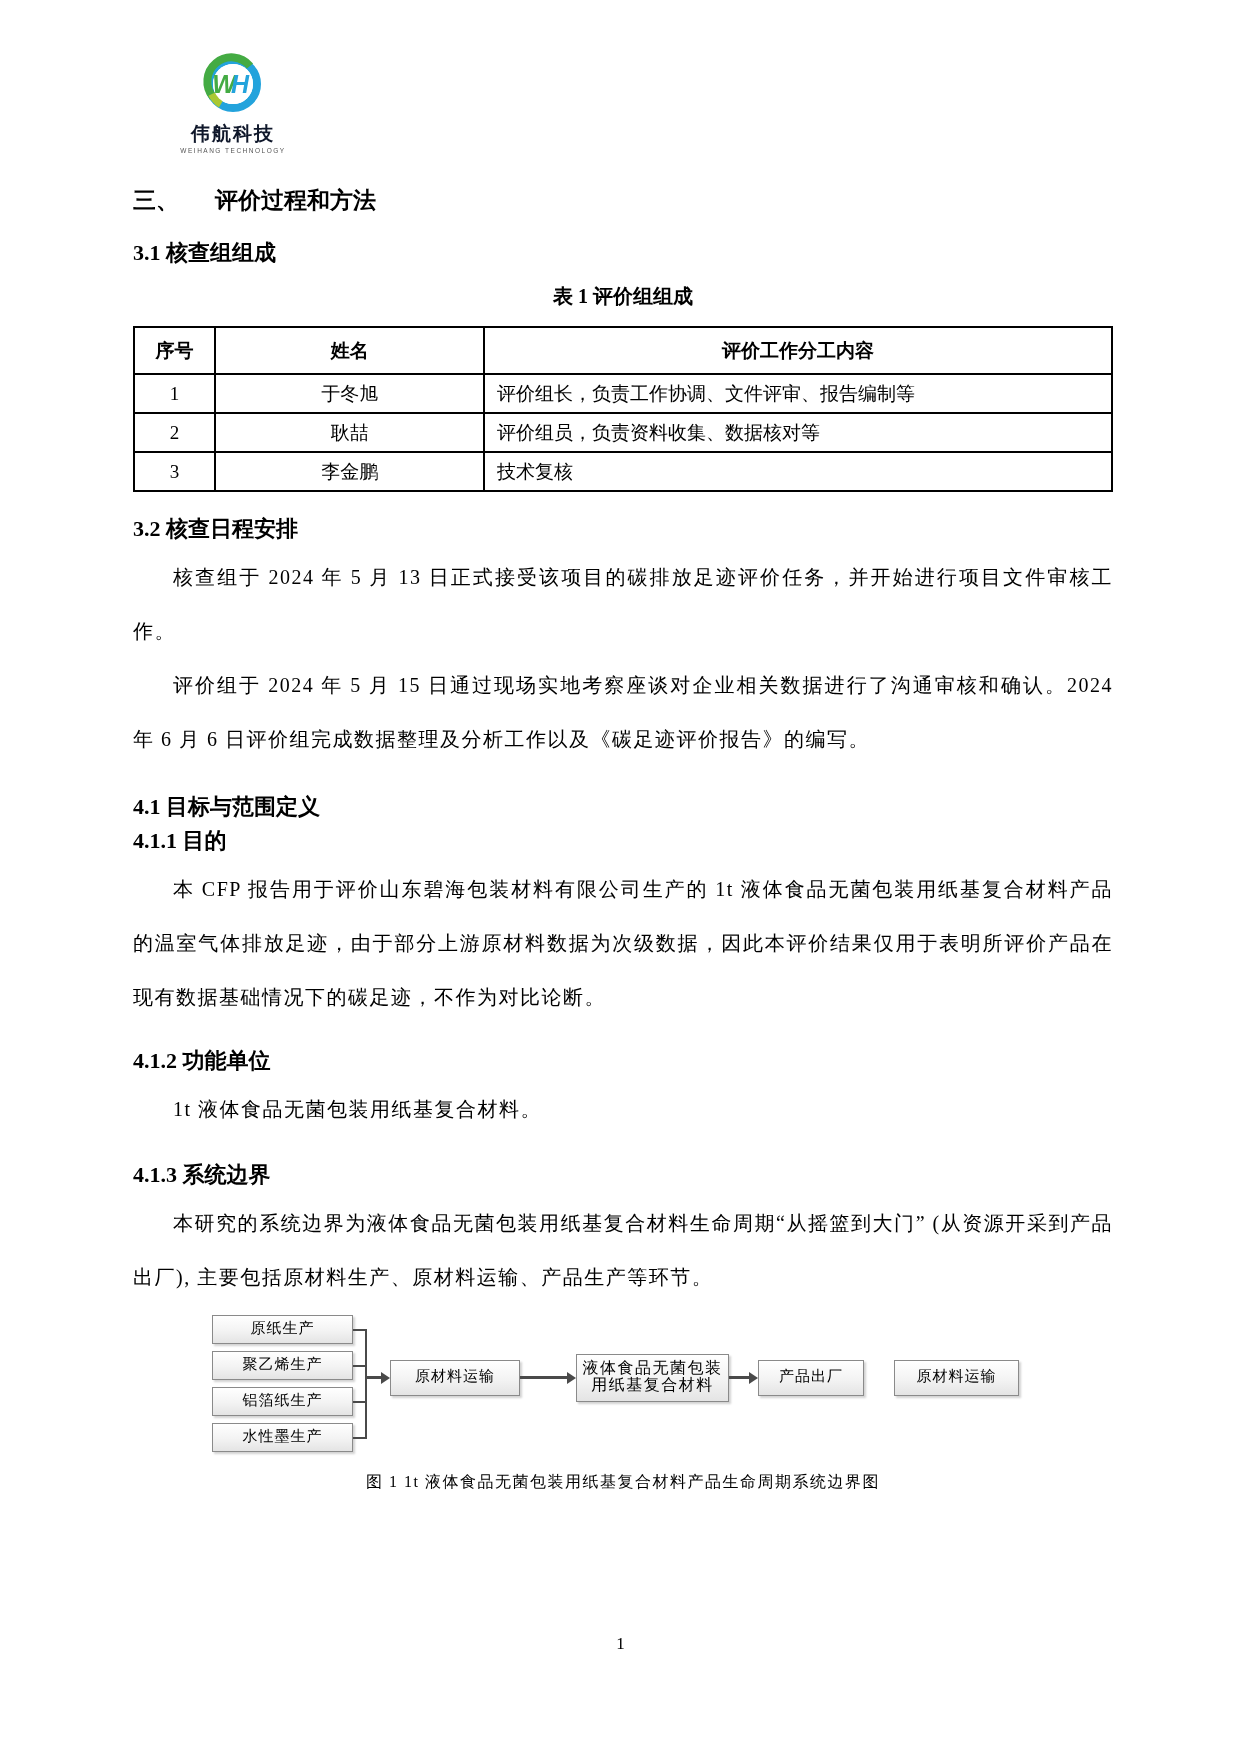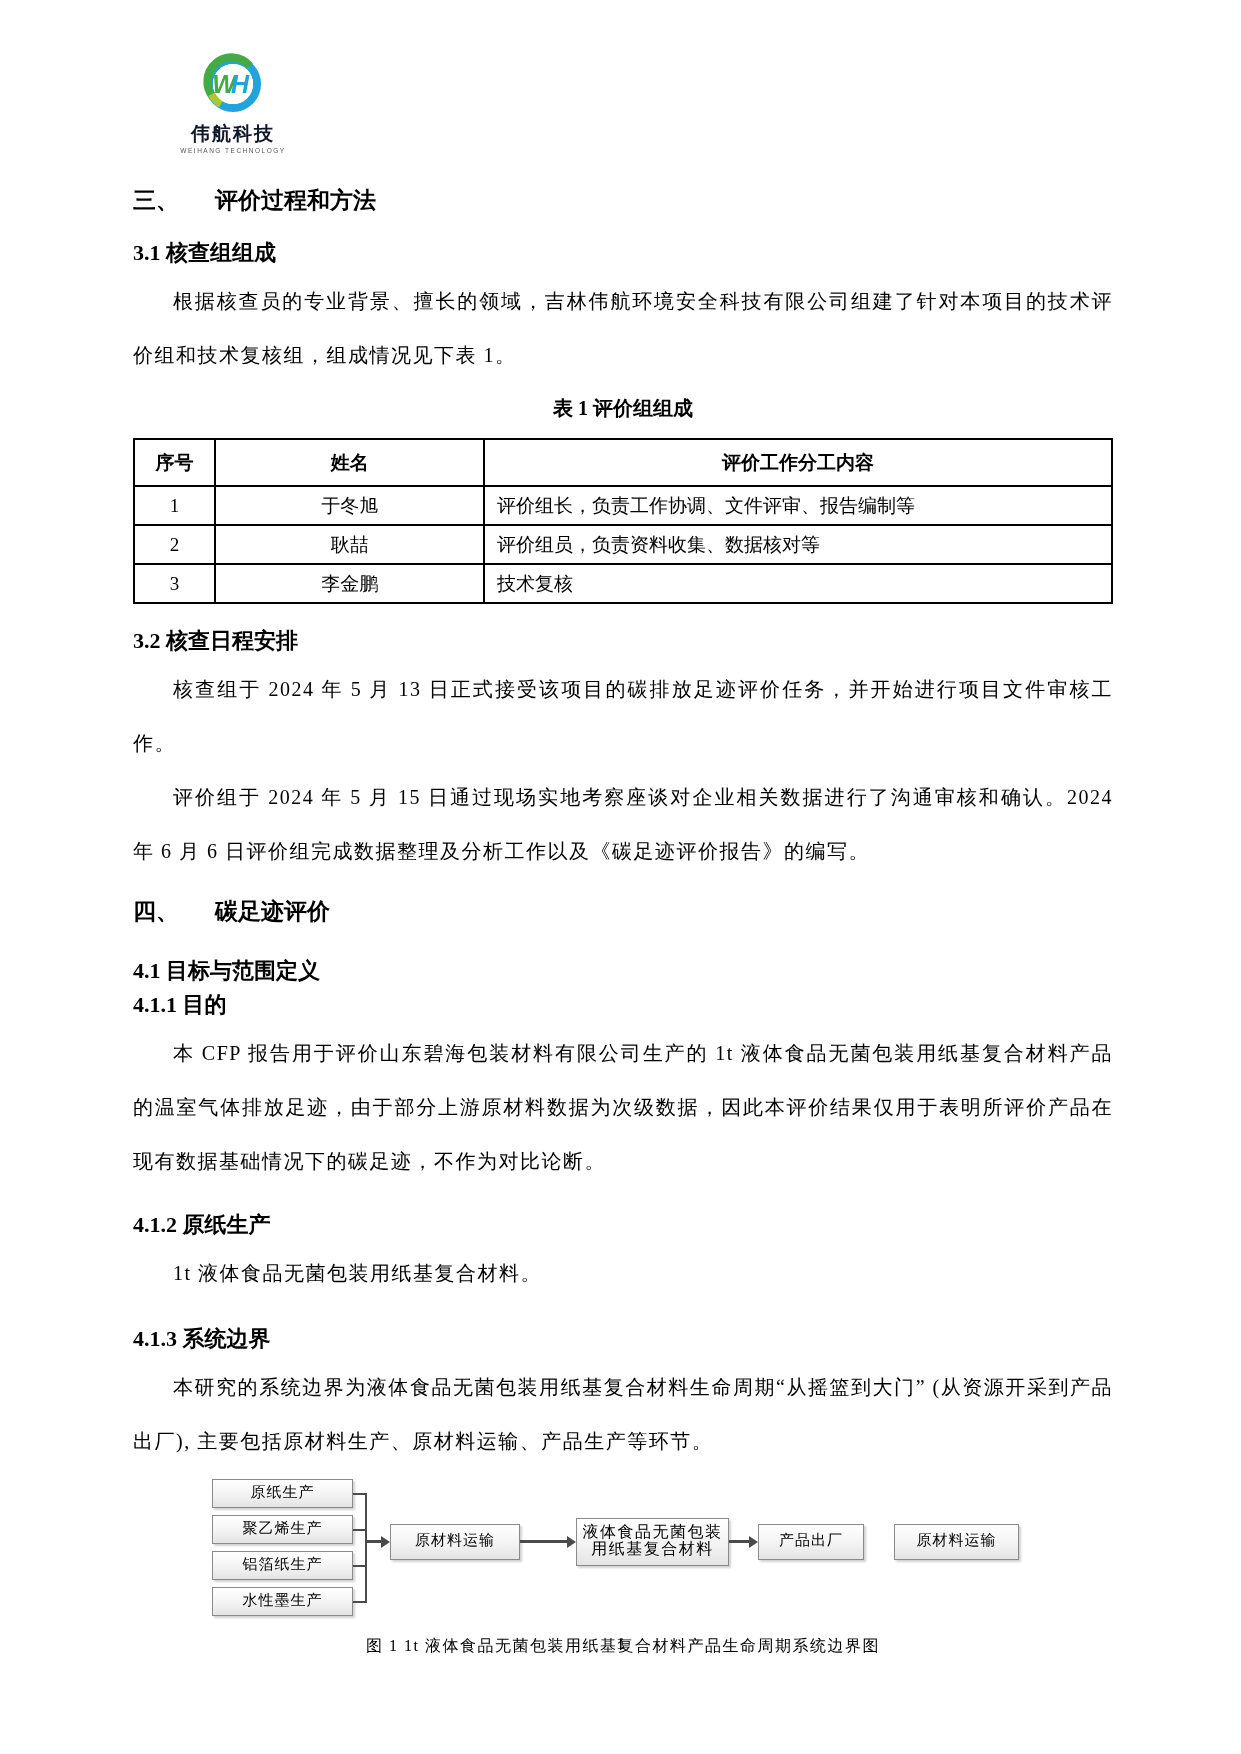--- a/index.html
+++ b/index.html
@@ -184,21 +184,20 @@
   </div>
 
   <div class="content">
 
     <h1 class="doc-h1 first">
       <span class="h-num">三、</span><span>评价过程和方法</span>
     </h1>
 
     <h2 class="doc-h2 mt-h31">3.1 核查组组成</h2>
 
-    <p class="body-p mt-p">根据核查员的专业背景、擅长的领域，吉林伟航环境安全科技有限公司组建了针对本项目的技术评价组和技术复核组，组成情况见下表 1。</p>
 
     <div class="tbl-caption">表 1 评价组组成</div>
 
     <table class="eval-table">
       <thead>
         <tr>
           <th class="col-no">序号</th>
           <th class="col-name">姓名</th>
           <th class="col-duty">评价工作分工内容</th>
         </tr>
@@ -220,31 +219,28 @@
           <td class="left">技术复核</td>
         </tr>
       </tbody>
     </table>
 
     <h2 class="doc-h2 mt-h32">3.2 核查日程安排</h2>
 
     <p class="body-p mt-p">核查组于 2024 年 5 月 13 日正式接受该项目的碳排放足迹评价任务，并开始进行项目文件审核工作。</p>
     <p class="body-p">评价组于 2024 年 5 月 15 日通过现场实地考察座谈对企业相关数据进行了沟通审核和确认。2024 年 6 月 6 日评价组完成数据整理及分析工作以及《碳足迹评价报告》的编写。</p>
 
-    <h1 class="doc-h1 mid">
-      <span class="h-num">四、</span><span>碳足迹评价</span>
-    </h1>
 
     <h2 class="doc-h2 mt-h41">4.1 目标与范围定义</h2>
 
     <h2 class="doc-h2 mt-h411">4.1.1 目的</h2>
 
     <p class="body-p mt-p">本 CFP 报告用于评价山东碧海包装材料有限公司生产的 1t 液体食品无菌包装用纸基复合材料产品的温室气体排放足迹，由于部分上游原材料数据为次级数据，因此本评价结果仅用于表明所评价产品在现有数据基础情况下的碳足迹，不作为对比论断。</p>
 
-    <h2 class="doc-h2 mt-h412">4.1.2 原纸生产</h2>
+    <h2 class="doc-h2 mt-h412">4.1.2 功能单位</h2>
 
     <p class="body-p mt-p">1t 液体食品无菌包装用纸基复合材料。</p>
 
     <h2 class="doc-h2 mt-h413">4.1.3 系统边界</h2>
 
     <p class="body-p mt-p">本研究的系统边界为液体食品无菌包装用纸基复合材料生命周期“从摇篮到大门” (从资源开采到产品出厂), 主要包括原材料生产、原材料运输、产品生产等环节。</p>
 
     <div class="diagram">
       <div class="dbox src-box src-0">原纸生产</div>
       <div class="dbox src-box src-1">聚乙烯生产</div>

